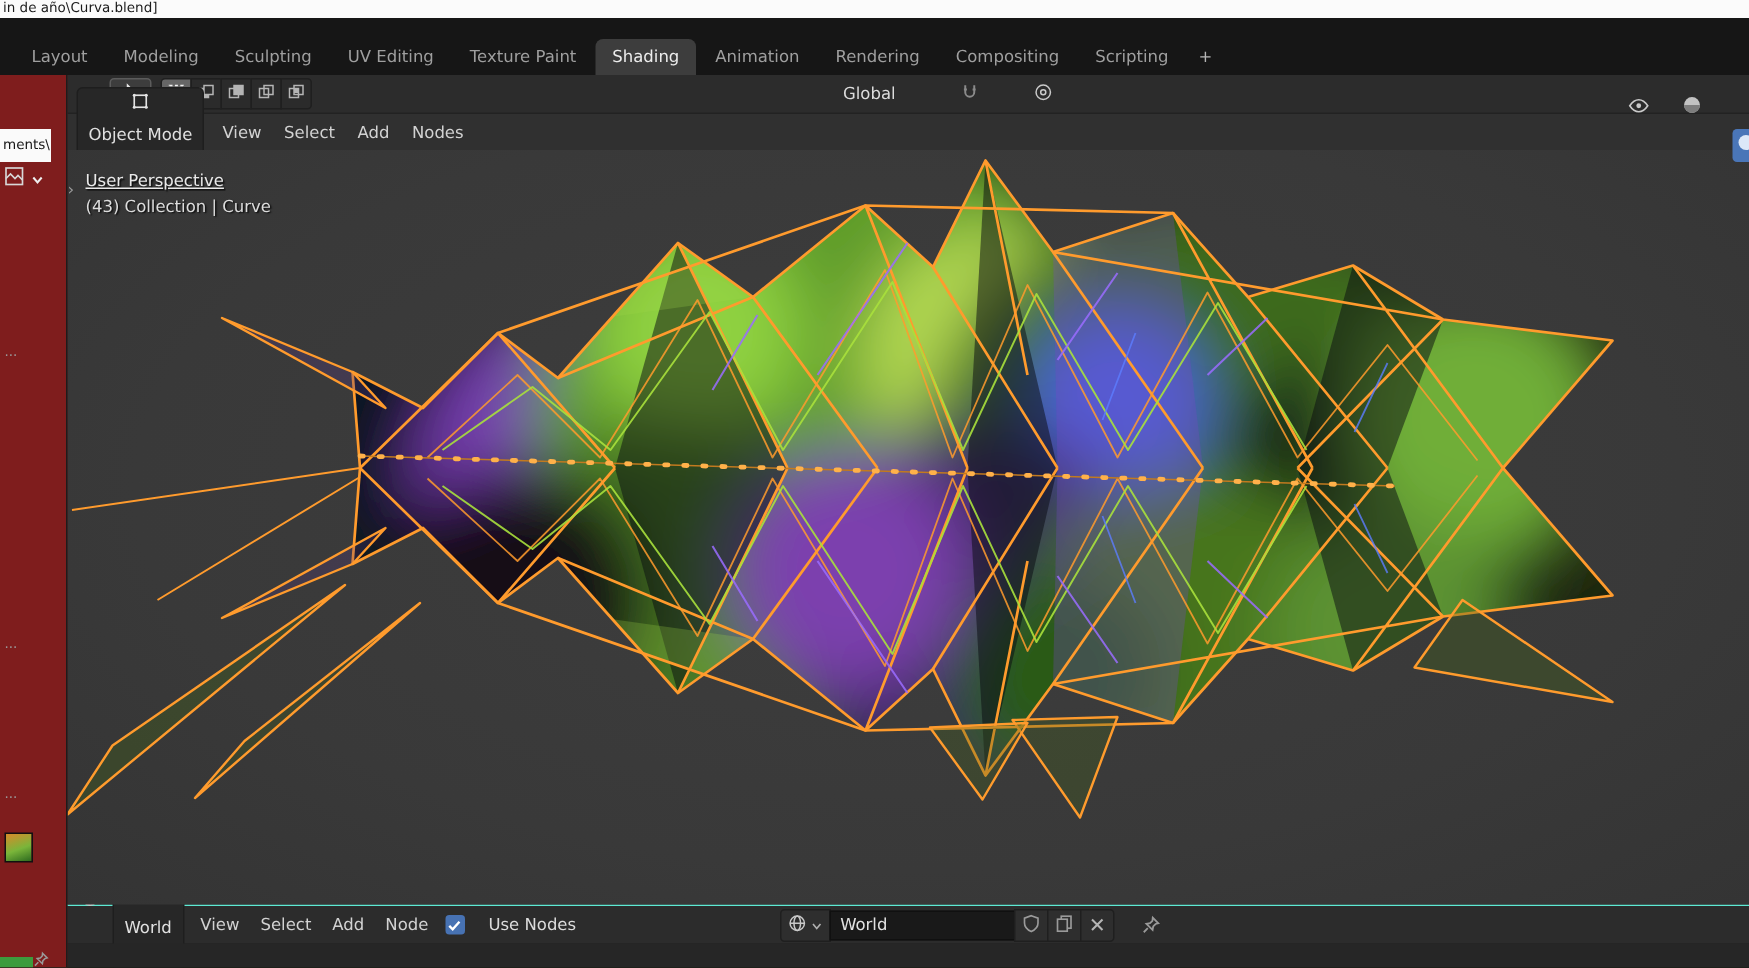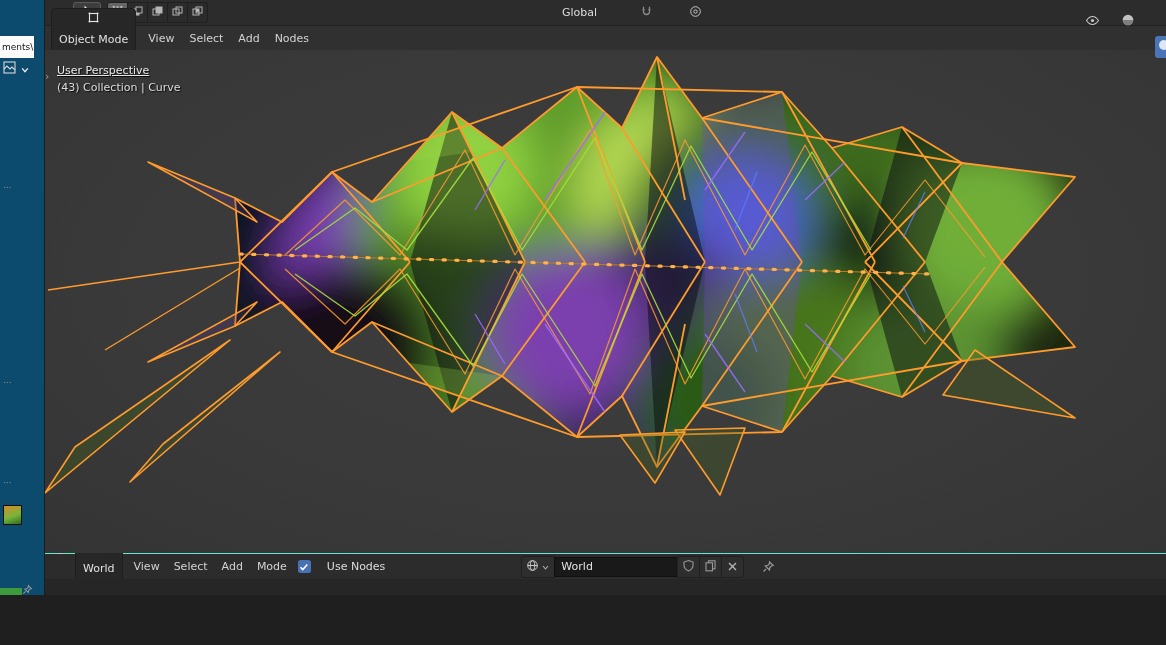--- a/index.html
+++ b/index.html
@@ -11,21 +11,21 @@
 
   
   .tabs-bar{height:38px;background:#161616;display:flex;align-items:flex-end;padding-left:10px;gap:2px;}
   .tab{font-size:11px;color:#9f9f9f;padding:5px 11px 6px;border-radius:5px 5px 0 0;white-space:nowrap;cursor:default;}
   .tab.active{background:#3d3d3d;color:#ececec;}
   .tab.plus{padding:5px 7px 6px;color:#b5b5b5;}
 
   .main-row{display:flex;height:595px;}
 
   
-  .left-strip{width:45px;background:#0c4a6e;position:relative;flex:0 0 45px;border-right:1px solid #1c1c1c;box-sizing:border-box;}
+  .left-strip{width:45px;background:#7f1d1d;position:relative;flex:0 0 45px;border-right:1px solid #1c1c1c;box-sizing:border-box;}
   .ls-white{position:absolute;top:36px;left:0;width:34px;height:22px;background:#fafafa;color:#161616;font-size:9px;line-height:22px;padding-left:2px;box-sizing:border-box;overflow:hidden;}
   .ls-dd{position:absolute;top:60px;left:2px;display:flex;align-items:center;gap:3px;}
   .ls-item{position:absolute;left:3px;font-size:9px;color:#9a9a9a;}
   .ls-thumb{position:absolute;left:3px;top:505px;width:17px;height:18px;border:1px solid #111;
     background:linear-gradient(160deg,#d88a2a 0%,#7ab53a 55%,#2d6b1f 100%);}
   .ls-pin{position:absolute;left:22px;top:580px;}
   .ls-green{position:absolute;left:0;bottom:0;width:22px;height:7px;background:#3d9b3d;}
 
   
   .viewport-col{flex:1;display:flex;flex-direction:column;position:relative;overflow:hidden;}
@@ -63,21 +63,37 @@
   .idfield{height:18px;width:110px;background:#191919;border:1px solid #101010;color:#e2e2e2;font-size:11px;padding:0 6px;font-family:"DejaVu Sans",sans-serif;margin-left:-1px;}
   .sqbtn{width:21px;height:20px;background:#2e2e2e;border:1px solid #1f1f1f;display:flex;align-items:center;justify-content:center;margin-left:-1px;}
   .sqbtn:last-child{border-radius:0 3px 3px 0;}
   .pin{margin-left:10px;display:flex;align-items:center;}
 </style>
 </head>
 <body>
 
 <div class="app">
 
-
+  <div class="title-bar">
+    <span>in de año\Curva.blend]</span>
+  </div>
+
+  <div class="tabs-bar">
+    <span class="tab">Layout</span>
+    <span class="tab">Modeling</span>
+    <span class="tab">Sculpting</span>
+    <span class="tab">UV Editing</span>
+    <span class="tab">Texture Paint</span>
+    <span class="tab active">Shading</span>
+    <span class="tab">Animation</span>
+    <span class="tab">Rendering</span>
+    <span class="tab">Compositing</span>
+    <span class="tab">Scripting</span>
+    <span class="tab plus">+</span>
+  </div>
 
   <div class="main-row">
 
     <div class="left-strip">
       <div class="ls-white">
         <span>ments\</span>
       </div>
       <div class="ls-dd">
         <span><svg width="15" height="15" viewBox="0 0 15 15" fill="none" stroke="#d8d8d8" stroke-width="1.1">
               <rect x="2" y="2" width="11" height="11"></rect>
@@ -338,21 +354,21 @@
                 <path d="M1.7 6.5h9.6"></path>
               </svg></span>
           <span>World</span>
           <span><svg width="9" height="9" viewBox="0 0 9 9">
                 <path d="M2 3l2.5 3L7 3" fill="none" stroke="#b0b0b0" stroke-width="1.1"></path>
               </svg></span>
         </div>
         <span class="menu">View</span>
         <span class="menu">Select</span>
         <span class="menu">Add</span>
-        <span class="menu">Mode</span>
+        <span class="menu">Node</span>
         <label class="usenodes">
           <span class="cb">
               <svg width="10" height="10" viewBox="0 0 10 10">
                 <path d="M1.5 5.2l2.3 2.3 4.5-5" fill="none" stroke="#fff" stroke-width="1.6"></path>
               </svg>
             </span>
           <span class="lbl">Use Nodes</span>
         </label>
         <div class="idblock">
           <div class="browse">

